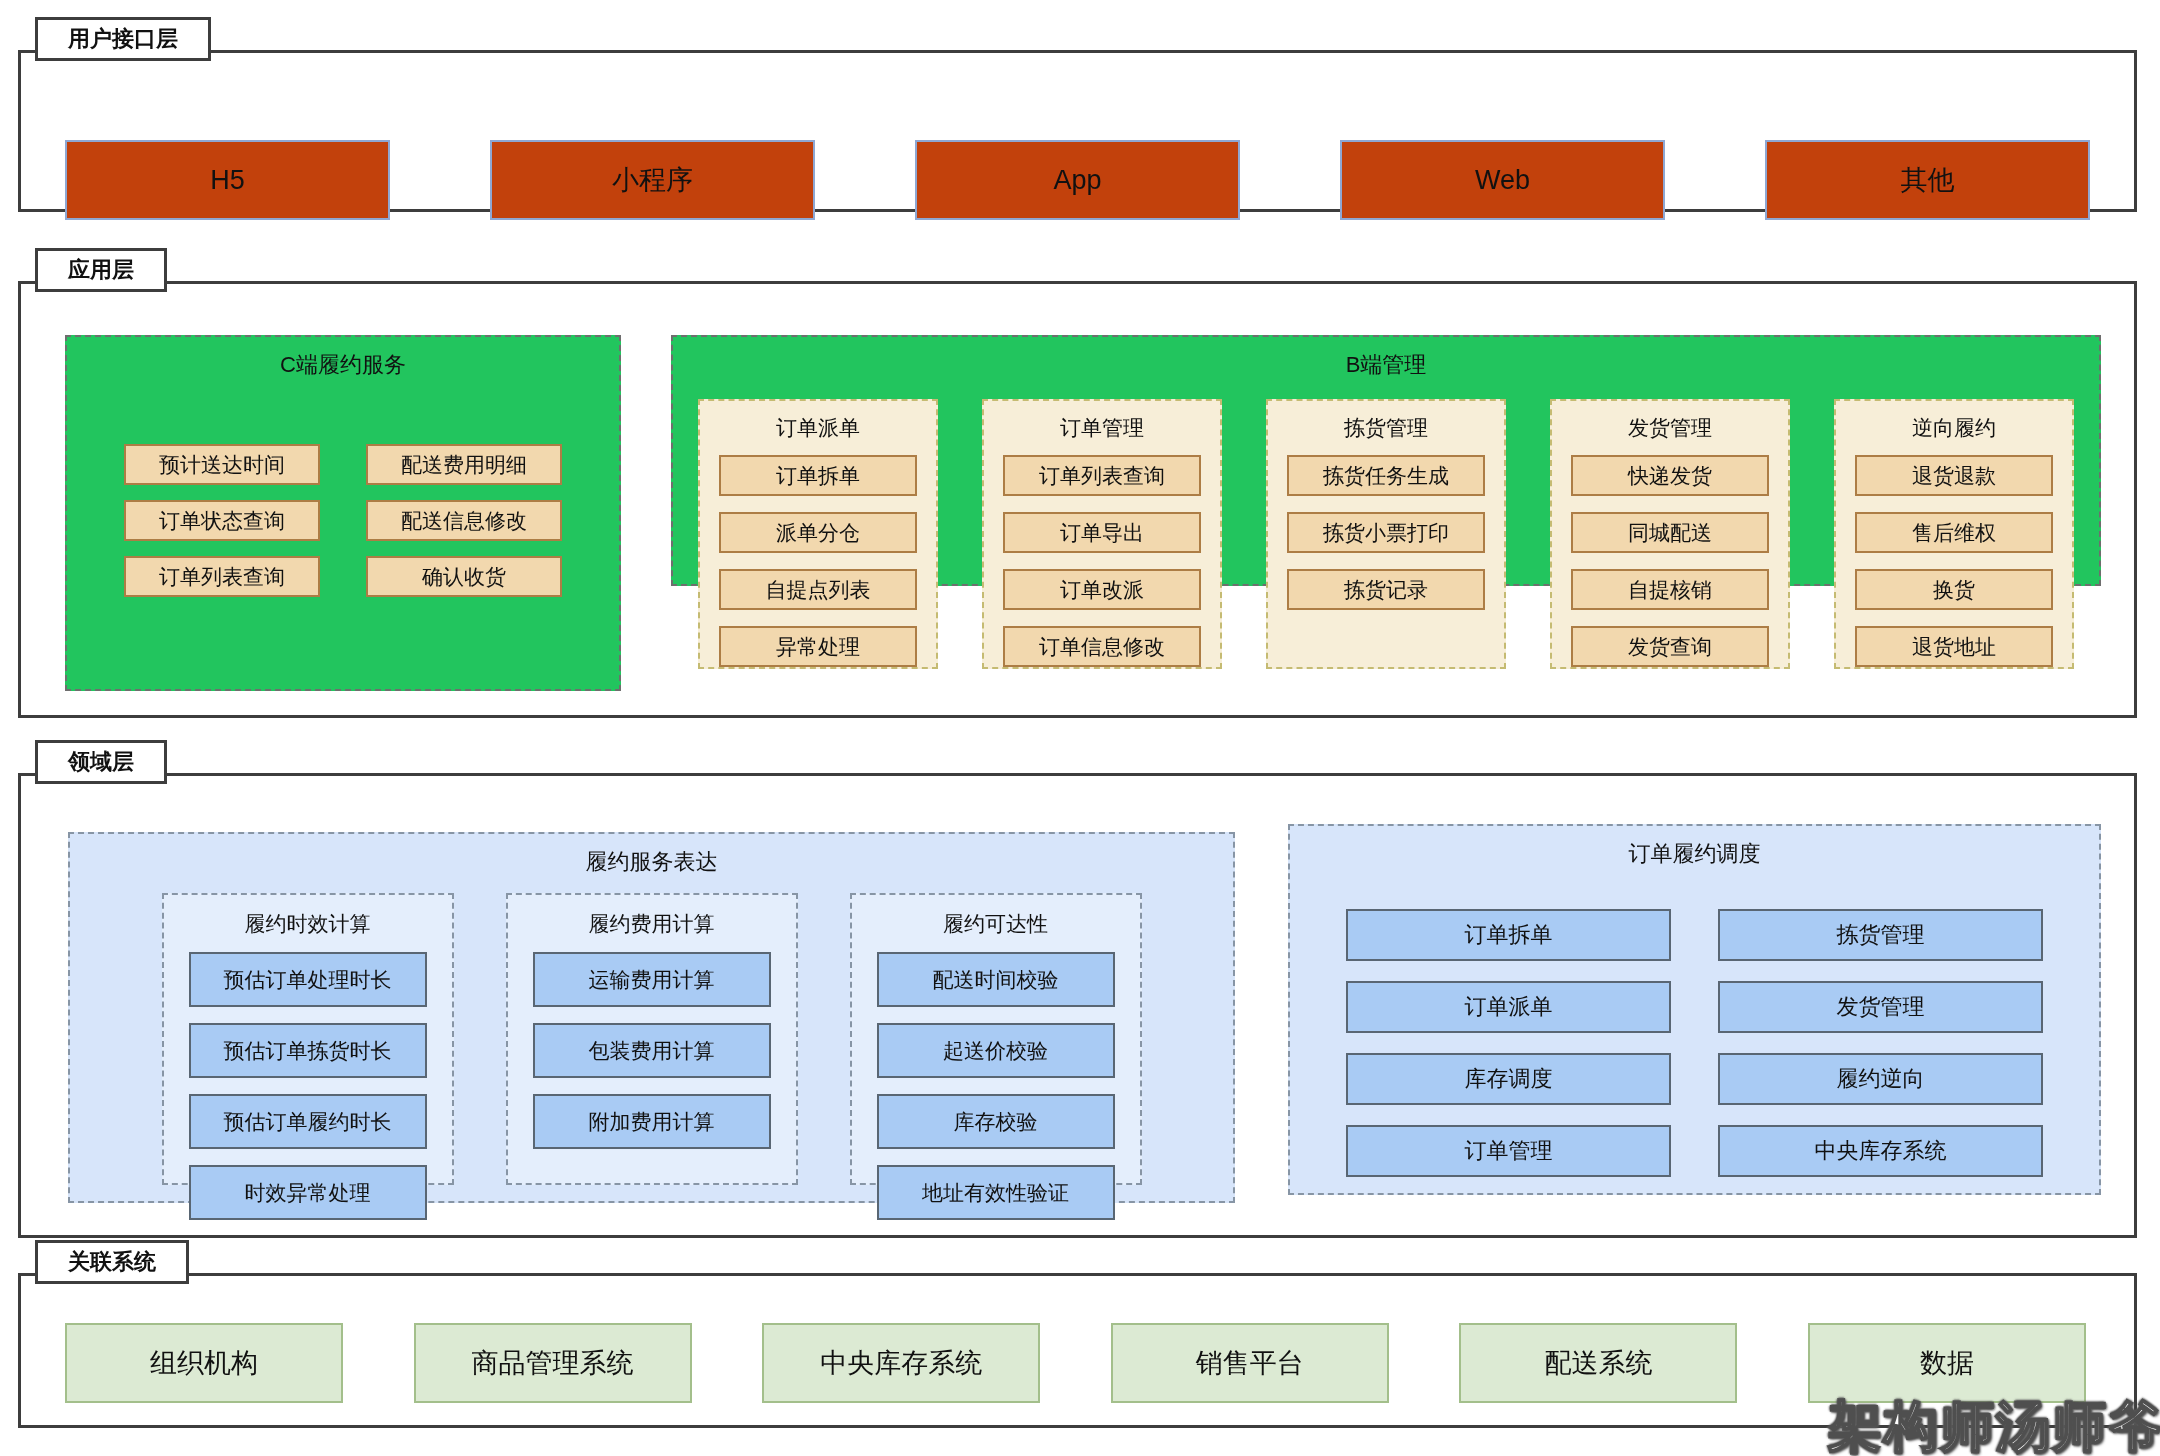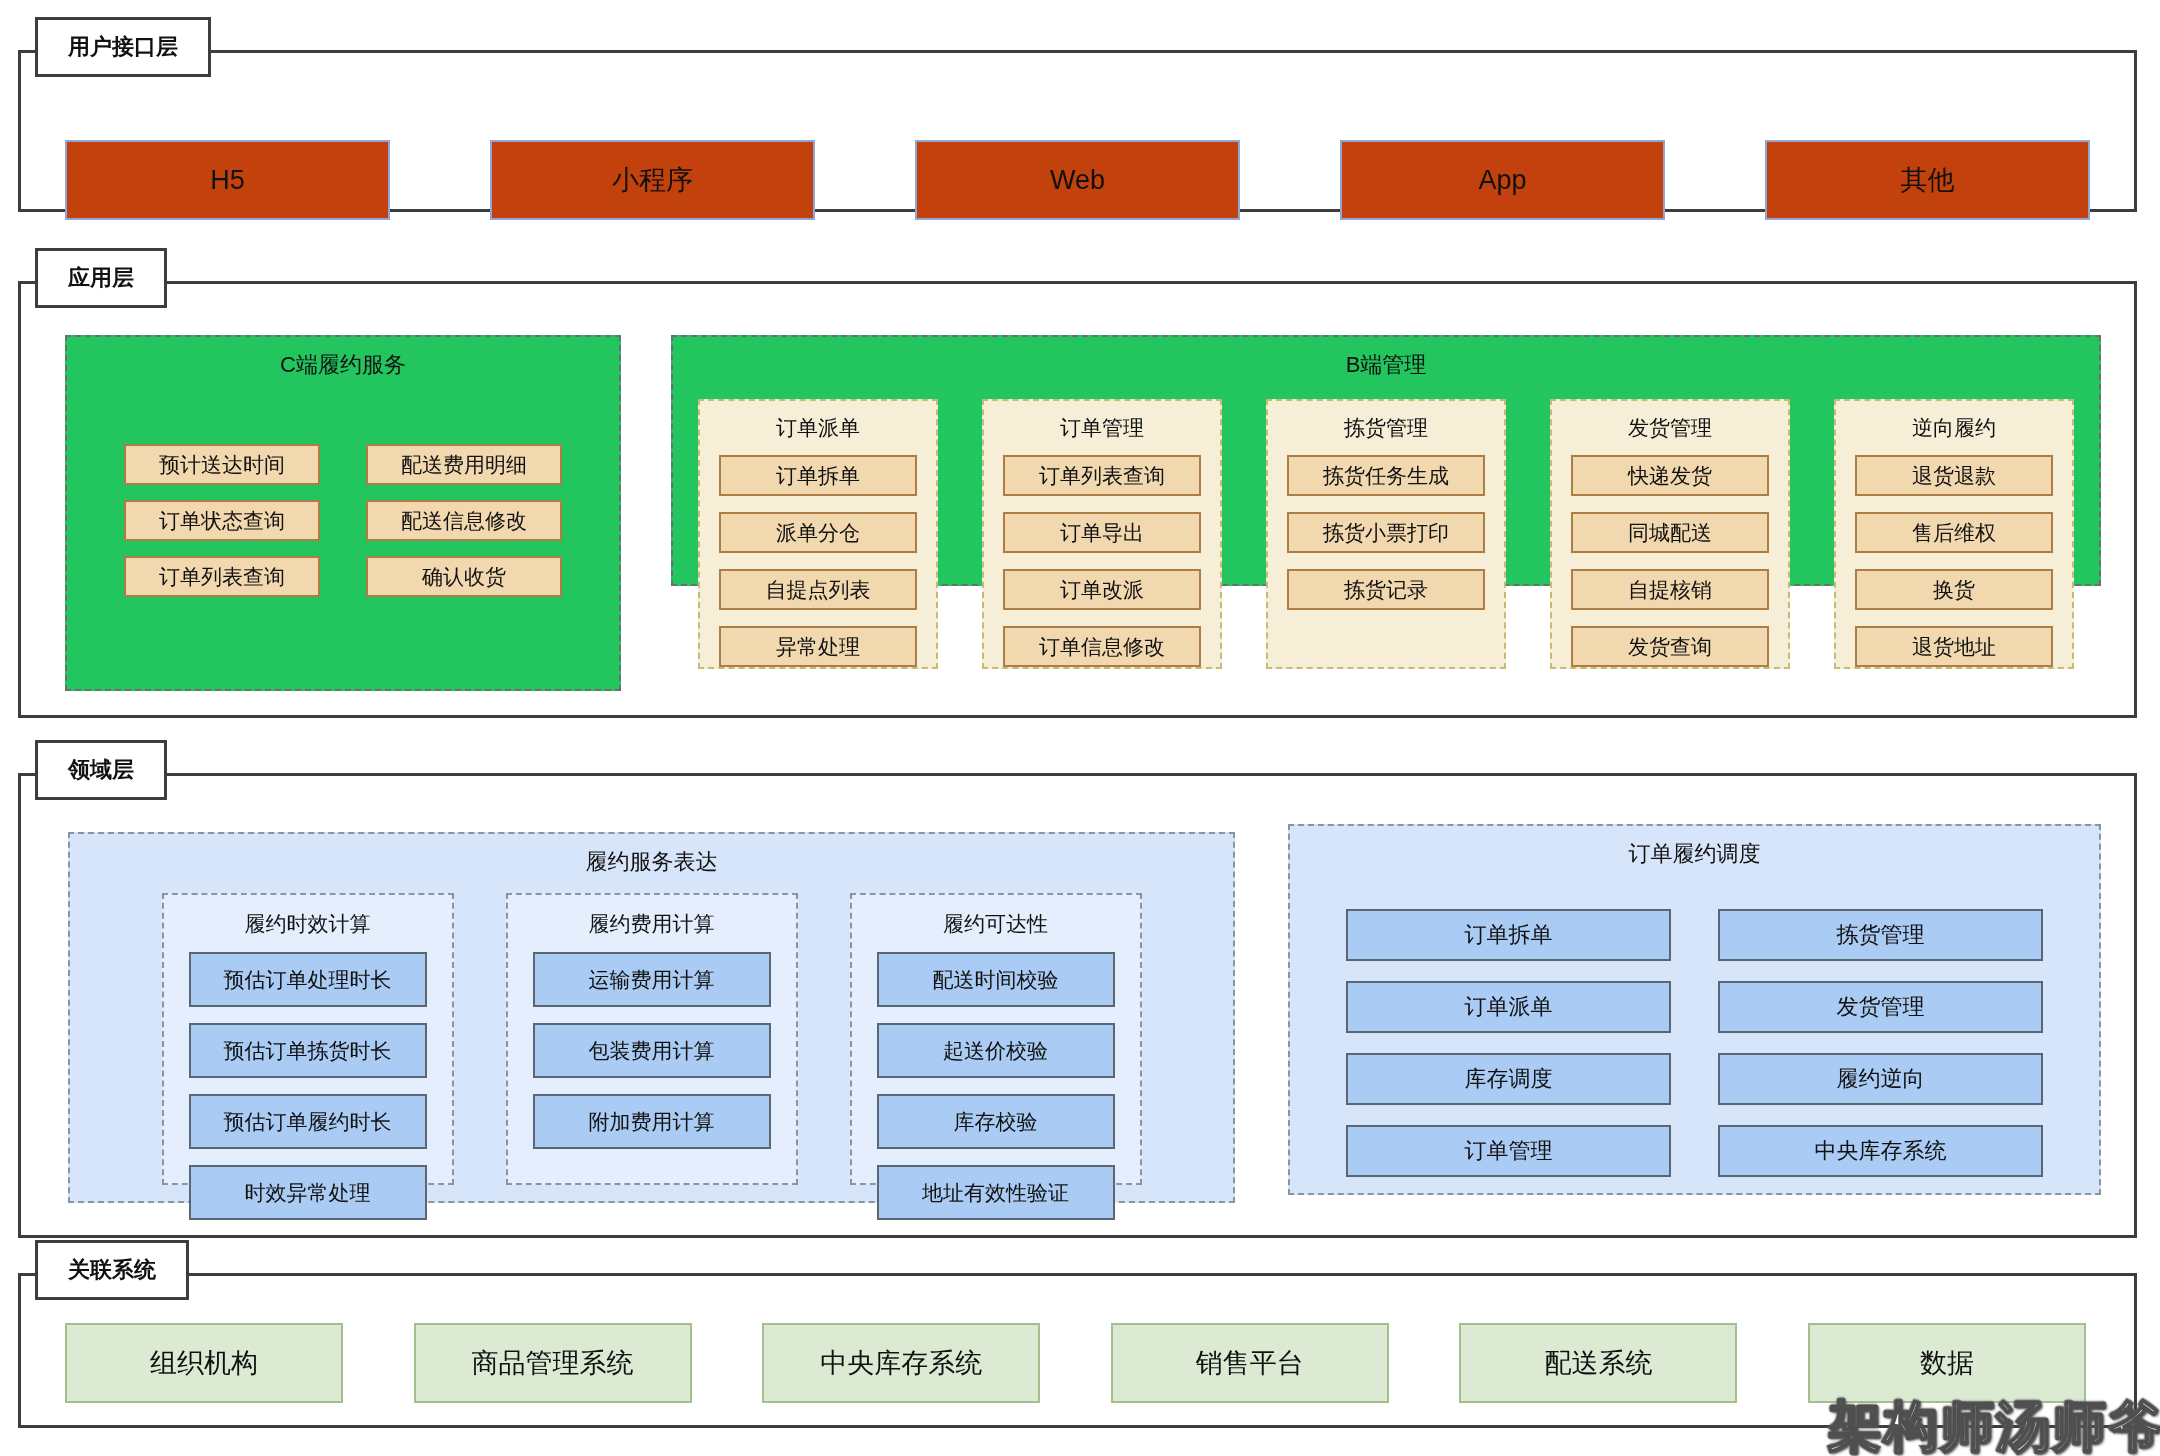--- a/index.html
+++ b/index.html
@@ -12,21 +12,21 @@
   .canvas { position:absolute; inset:0; }
 
   
   .layer { position:absolute; left:18px; width:2119px; border:3px solid #3d3d3d; background:#ffffff; }
   #layer-ui      { top:50px;   height:162px; }
   #layer-app     { top:281px;  height:437px; }
   #layer-domain  { top:773px;  height:465px; }
   #layer-related { top:1273px; height:155px; }
 
   .tab {
-    position:absolute; left:14px; top:-36px; height:60px;
+    position:absolute; left:14px; top:-36px; height:44px;
     background:#ffffff; border:3px solid #3d3d3d;
     display:flex; align-items:center; padding:0 30px;
     font-size:22px; font-weight:700; z-index:3; white-space:nowrap;
   }
 
   
   .ui-row { display:flex; justify-content:space-between; padding:46px 44px 0 44px; }
   .ui-box {
     width:325px; height:80px; background:#c2410c; border:2px solid #8fa7d2;
     display:flex; align-items:center; justify-content:center; font-size:27px;margin-top:41px;
@@ -98,22 +98,22 @@
 
 <div class="canvas">
 
   <section class="layer" id="layer-ui">
     <div class="tab">
       <span>用户接口层</span>
     </div>
     <div class="ui-row">
       <div class="ui-box">H5</div>
       <div class="ui-box">小程序</div>
+      <div class="ui-box">App</div>
       <div class="ui-box">Web</div>
-      <div class="ui-box">App</div>
       <div class="ui-box">其他</div>
     </div>
   </section>
 
   <section class="layer" id="layer-app">
     <div class="tab">
       <span>应用层</span>
     </div>
 
     <div class="container-yellow" id="c-service">

